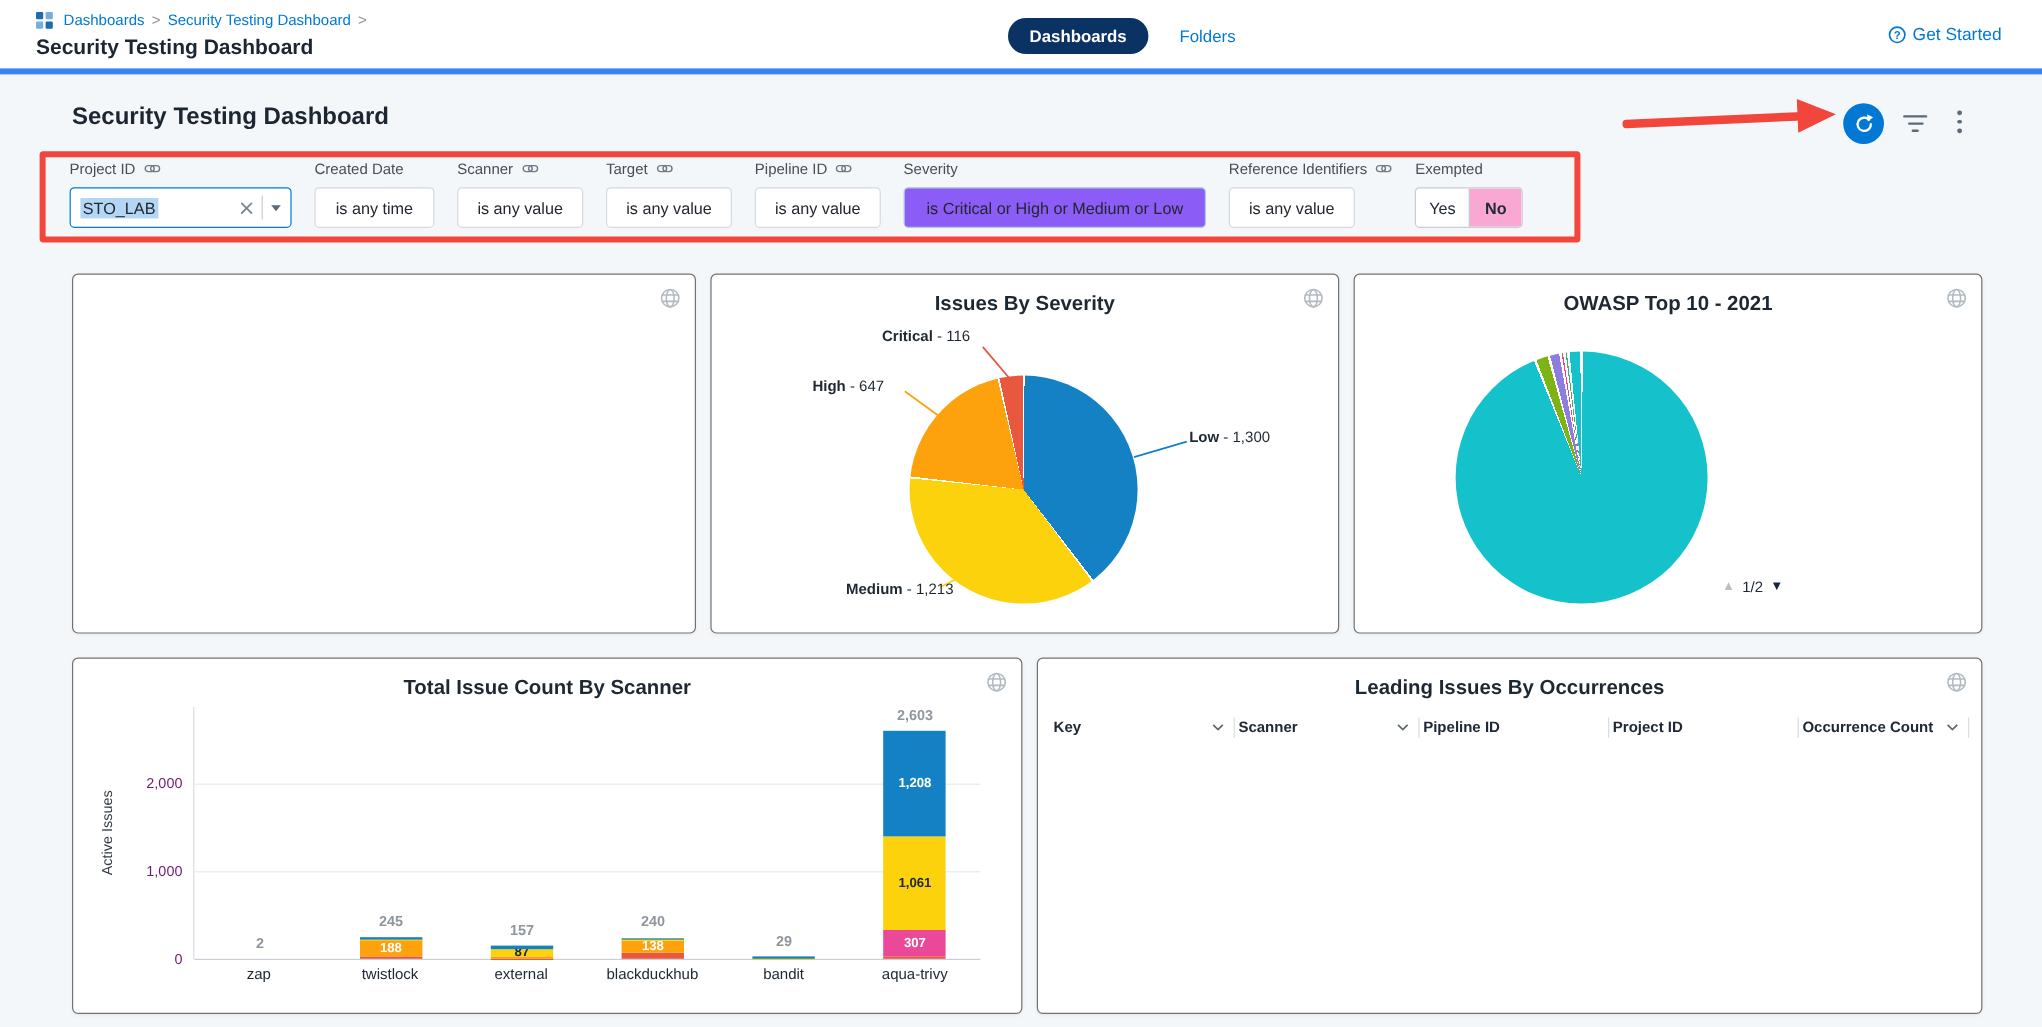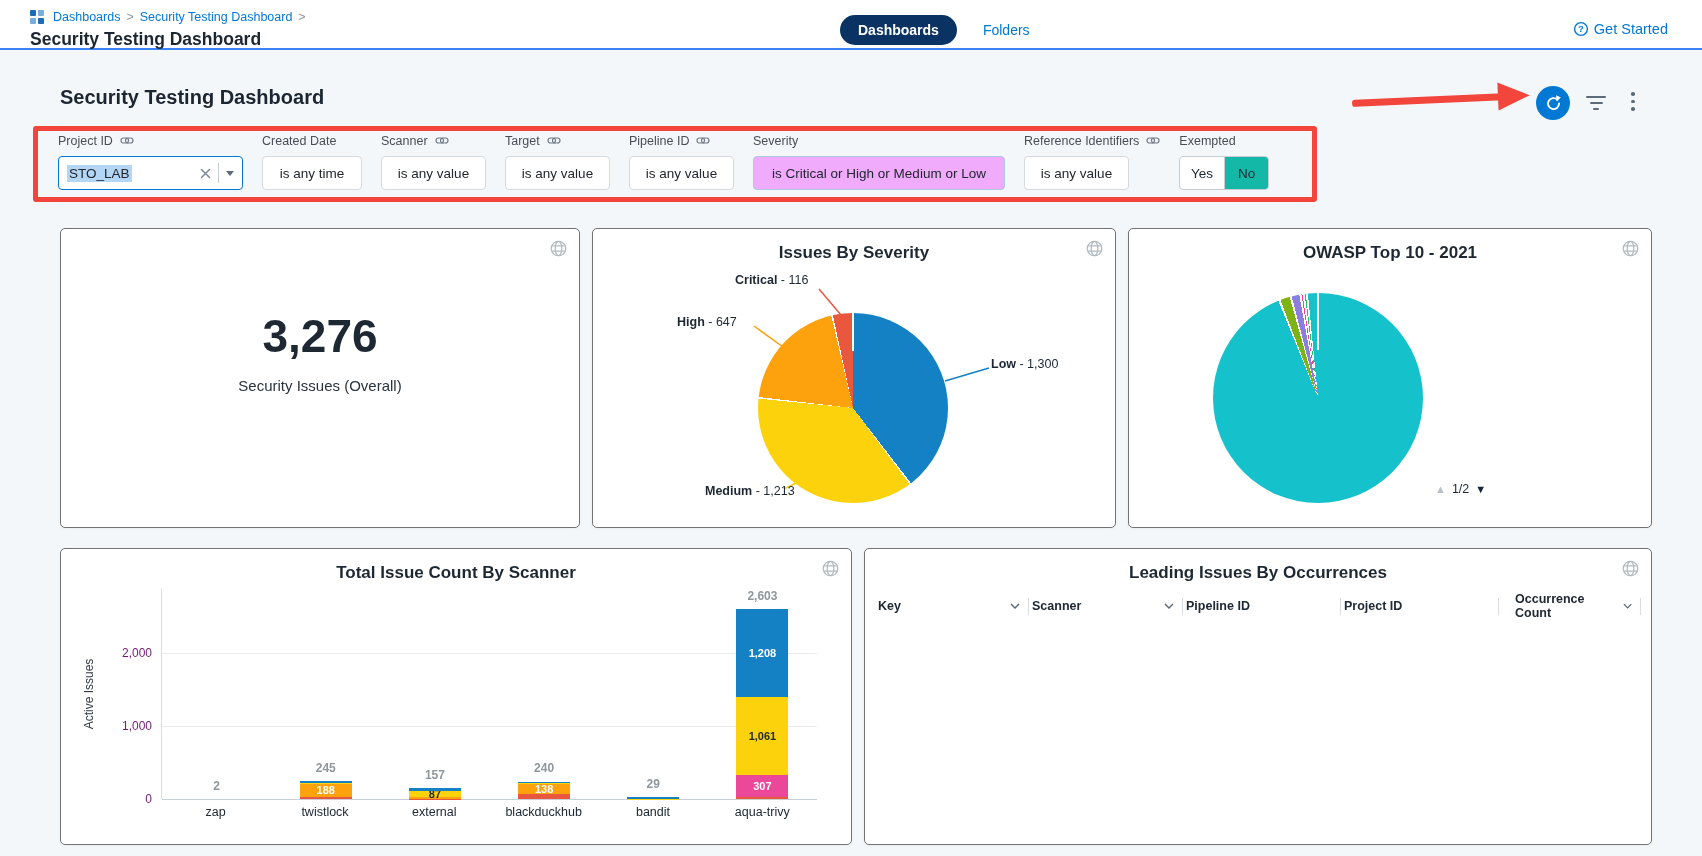--- a/index.html
+++ b/index.html
@@ -3,21 +3,21 @@
 <meta charset="utf-8">
 <style>
   * { box-sizing: border-box; }
   body { margin:0; background:#e9edf0; }
   .stage {
     position:relative; width:1702px; height:856px; overflow:hidden;
     background:#f4f7f9; color:#202a36;
     font-family:"Liberation Sans", sans-serif;
   }
   
-  .topbar { position:absolute; top:0; left:0; right:0; height:50px; background:#fff; border-bottom:2px solid #3b82f6; z-index:2; }
+  .topbar { position:absolute; top:0; left:0; right:0; height:62px; background:#fff; border-bottom:5px solid #3b82f6; z-index:2; }
   .breadcrumb { position:absolute; left:30px; top:10px; display:flex; align-items:center; gap:6px; font-size:12.5px; }
   .bc-grid { display:grid; grid-template-columns:6px 6px; grid-template-rows:6px 6px; gap:2px; margin-right:3px; }
   .bc-grid i { display:block; border-radius:1px; }
   .bc-link { color:#0278d5; cursor:pointer; text-decoration:none; }
   .bc-sep { color:#8a95a1; }
   .page-title { position:absolute; left:30px; top:29px; margin:0; font-size:17.5px; font-weight:700; color:#1c2632; }
   .tabs { position:absolute; left:840px; top:15px; display:flex; align-items:center; gap:26px; }
   .tab-pill { background:#0a3364; color:#fff; font-weight:700; font-size:14px; padding:7px 18px; border-radius:17px; cursor:pointer; }
   .tab-link { color:#0278d5; font-size:14px; cursor:pointer; }
   .get-started { position:absolute; right:34px; top:21px; display:flex; align-items:center; gap:5px; color:#0278d5; font-size:14.5px; cursor:pointer; }
@@ -30,25 +30,25 @@
   .kebab i { width:3.5px; height:3.5px; border-radius:50%; background:#5d6b79; }
   
   .filters { position:absolute; left:58px; top:133px; display:flex; gap:19px; z-index:3; }
   .f-label { font-size:12.5px; color:#494d57; display:flex; align-items:center; gap:7px; height:15px; margin-bottom:8px; }
   .f-control { height:34px; background:#fff; border:1px solid #d5d9e0; border-radius:4px; display:flex; align-items:center; justify-content:center; font-size:13.5px; color:#23262e; cursor:pointer; }
   .f-combo { justify-content:flex-start; padding:0 8px; border:1.6px solid #0278d5; }
   .f-combo .val { background:#b3d6f4; padding:1px 2px; }
   .f-combo .xwrap { margin-left:auto; display:flex; align-items:center; }
   .f-combo .vdiv { width:1px; height:20px; background:#c6ccd4; margin:0 7px; }
   .caret-dn { width:0; height:0; border-left:4.5px solid transparent; border-right:4.5px solid transparent; border-top:5.5px solid #5d6b79; }
-  .f-active { background:#f0abfc; border-color:#abc9e4; }
+  .f-active { background:#8b5cf6; border-color:#abc9e4; }
   .seg { width:90px; height:34px; border:1px solid #c8cdd4; border-radius:4px; display:flex; overflow:hidden; background:#fff; }
   .seg span { flex:1; display:flex; align-items:center; justify-content:center; font-size:13.5px; cursor:pointer; }
   .seg span + span { border-left:1px solid #c8cdd4; }
-  .seg .on { background:#14b8a6; font-weight:400; }
+  .seg .on { background:#f9a8d4; font-weight:700; }
   
   .anno-box { position:absolute; left:33px; top:126px; width:1284px; height:76px; border:5px solid #f2453c; border-radius:3px; z-index:5; pointer-events:none; }
   .anno-arrow { position:absolute; left:1352px; top:85px; width:180px; height:28px; transform:rotate(-2.5deg); z-index:6; pointer-events:none; }
   .anno-arrow .shaft { position:absolute; left:0; top:11px; width:148px; height:7px; background:#f2453c; border-radius:3px; }
   .anno-arrow .head { position:absolute; left:146px; top:0; width:0; height:0; border-left:32px solid #f2453c; border-top:14px solid transparent; border-bottom:14px solid transparent; }
   
   .card { position:absolute; background:#fff; border:1px solid #737373; border-radius:5px; box-shadow:0 1px 3px rgba(40,50,60,.05); }
   .card-title { margin:14px 40px 0; text-align:center; font-size:17px; font-weight:700; color:#1e2833; }
   .globe { position:absolute; top:11px; right:12px; }
   #card-overall { left:60px; top:228px; width:520px; height:300px; }
@@ -248,24 +248,20 @@
     </div>
 
   <div class="card" id="card-overall">
     <span class="globe">
       <svg width="17" height="17" viewBox="0 0 16 16">
           <circle cx="8" cy="8" r="6.8" fill="none" stroke="#b2bac2" stroke-width="1.2"></circle>
           <ellipse cx="8" cy="8" rx="3.1" ry="6.8" fill="none" stroke="#b2bac2" stroke-width="1.2"></ellipse>
           <path d="M1.6 5.5 H14.4 M1.6 10.5 H14.4" stroke="#b2bac2" stroke-width="1.2" fill="none"></path>
         </svg>
     </span>
-    <div class="overall-wrap">
-      <div class="overall-val">3,276</div>
-      <div class="overall-lbl">Security Issues (Overall)</div>
-    </div>
   </div>
 
   <div class="card" id="card-sev">
     <span class="globe">
       <svg width="17" height="17" viewBox="0 0 16 16">
           <circle cx="8" cy="8" r="6.8" fill="none" stroke="#b2bac2" stroke-width="1.2"></circle>
           <ellipse cx="8" cy="8" rx="3.1" ry="6.8" fill="none" stroke="#b2bac2" stroke-width="1.2"></ellipse>
           <path d="M1.6 5.5 H14.4 M1.6 10.5 H14.4" stroke="#b2bac2" stroke-width="1.2" fill="none"></path>
         </svg>
     </span>
@@ -419,21 +415,21 @@
           </svg>
         </div>
         <div class="th" style="width: 158px;">
           <span>Pipeline ID</span>
           <span class="sp"></span>
         </div>
         <div class="th" style="width: 158px;">
           <span>Project ID</span>
           <span class="sp"></span>
         </div>
-        <div class="th" style="flex: 1 1 0%; margin-left: 13px;">
+        <div class="th" style="flex: 1 1 0%;">
           <span>Occurrence Count</span>
           <span class="sp"></span>
           <svg width="10" height="6" viewBox="0 0 10 6">
             <polyline points="1,1 5,5 9,1" fill="none" stroke="#5c6670" stroke-width="1.4"></polyline>
           </svg>
         </div>
       </div>
   </div>
 
 </div>

